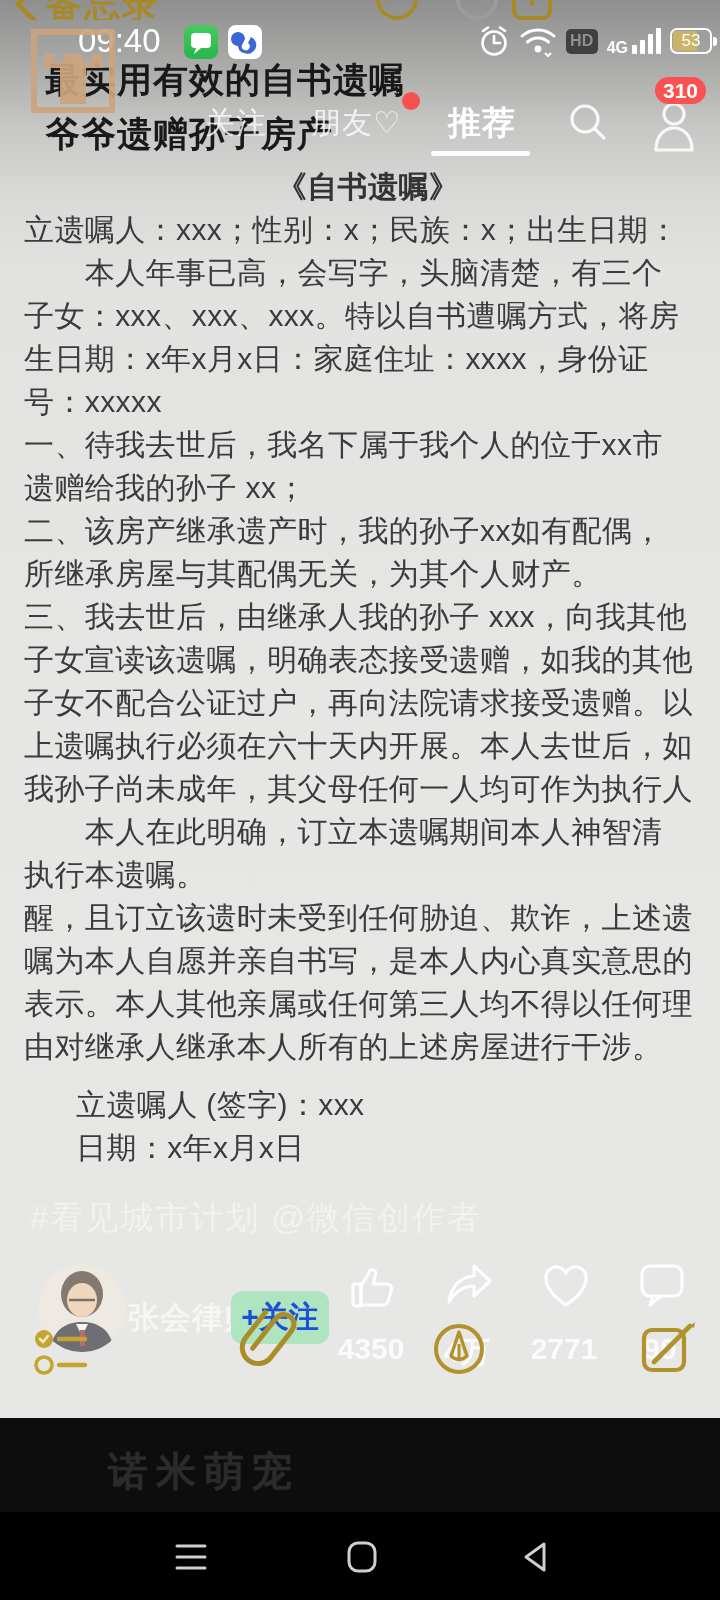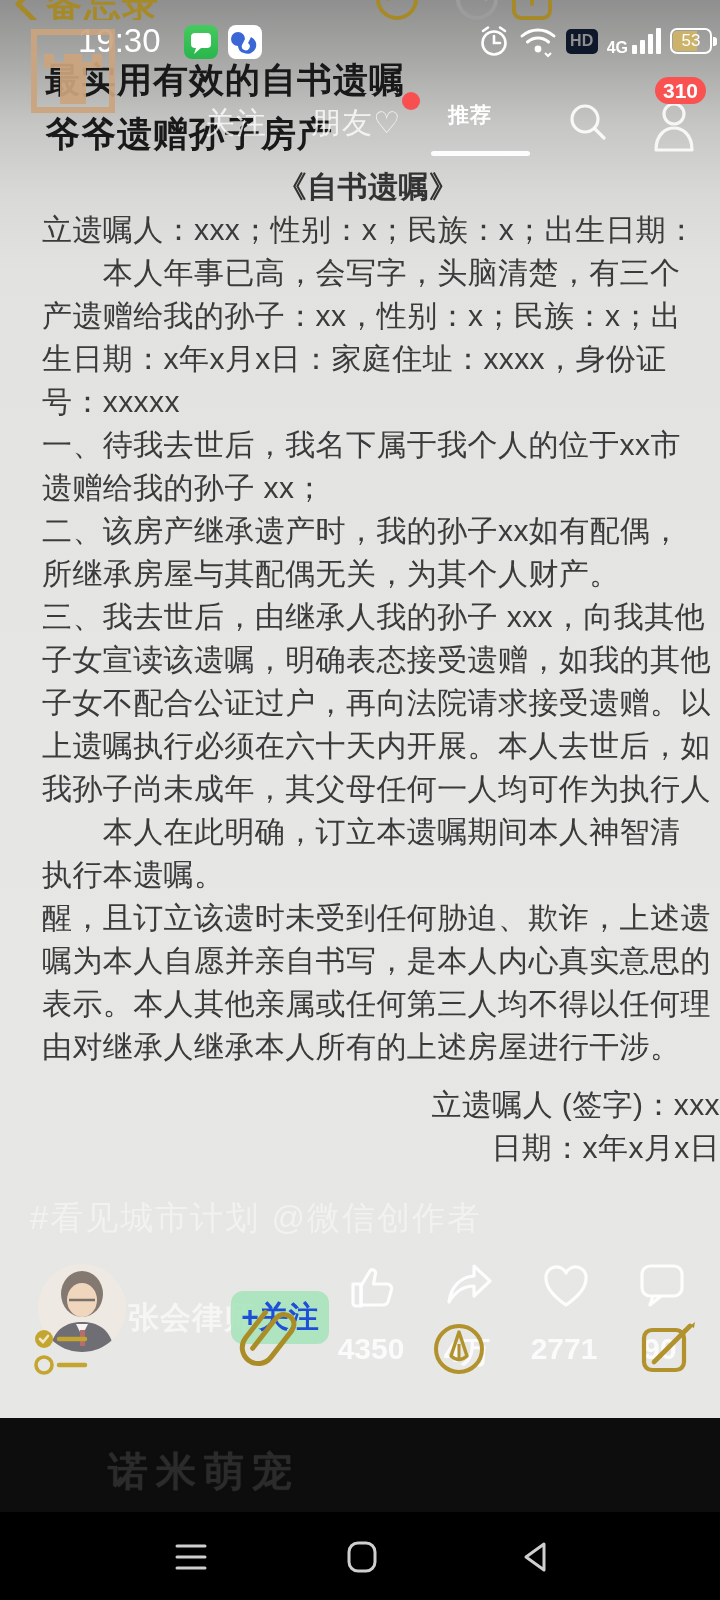--- a/index.html
+++ b/index.html
@@ -2,60 +2,60 @@
 <html><head>
 <meta charset="utf-8">
 <style>
   html,body{margin:0;padding:0;background:#000;}
   *{box-sizing:border-box;font-family:"Liberation Sans","DejaVu Sans",sans-serif;}
   .screen{position:relative;width:720px;height:1600px;overflow:hidden;background:#000;margin:0 auto;}
   
   .video-area{position:absolute;left:0;top:0;width:720px;height:1418px;
     background:linear-gradient(180deg,#8f8f8f 0px,#a8a8a6 60px,#c6c6c4 125px,#d9d9d7 195px,#e2e2e0 270px,#e6e6e4 720px,#e7e7e5 1417px);}
   .doc{position:absolute;left:0;top:165px;width:720px;}
-  .doc-line{height:43px;line-height:43px;padding-left:42px;font-size:30px;color:#3b3b3b;
+  .doc-line{height:43px;line-height:43px;padding-left:24px;font-size:30px;color:#3b3b3b;
     font-weight:500;letter-spacing:.4px;white-space:nowrap;}
   .doc-line.center{text-align:center;padding-left:16px;font-weight:600;color:#333;}
-  .doc-line.sign{text-align:right;padding-left:108px;}
+  .doc-line.sign{text-align:left;padding-left:76px;}
   .doc-line.gap{margin-top:15px;}
   .wm-hash{position:absolute;left:30px;top:1196px;font-size:33px;letter-spacing:2px;
     color:rgba(255,255,255,.45);font-weight:500;white-space:nowrap;}
   
   .vtitle{position:absolute;left:45px;color:#191919;font-weight:700;font-size:35px;letter-spacing:1px;white-space:nowrap;}
   .vtitle.l1{top:57px;} .vtitle.l2{top:111px;}
   
   .memo-bar{position:absolute;left:0;top:0;width:596px;height:20px;overflow:hidden;z-index:40;}
   .memo-back{position:absolute;left:10px;top:-16px;}
   .memo-title{position:absolute;left:46px;top:-19px;font-size:36px;font-weight:700;color:#a78a28;letter-spacing:2px;}
   .memo-ic{position:absolute;top:-24px;}
   
   .sb{position:absolute;left:0;top:22px;width:720px;height:42px;z-index:41;}
   .sb-time{position:absolute;left:78px;top:0;font-size:33px;color:#fff;font-weight:500;}
   .appic{position:absolute;top:3px;width:34px;height:34px;border-radius:8px;}
   .appic.green{left:184px;background:linear-gradient(180deg,#45ca5f,#29b64c);}
   .appic.blue{left:228px;background:#fff;}
   .sb-right{position:absolute;right:8px;top:2px;display:flex;align-items:center;gap:9px;}
   
-  .hd{width:32px;height:25px;background:#0f172a;border-radius:5px;color:#8f8f8f;font-size:16px;font-weight:800;
+  .hd{width:32px;height:25px;background:#404040;border-radius:5px;color:#8f8f8f;font-size:16px;font-weight:800;
       display:flex;align-items:center;justify-content:center;letter-spacing:0;}
   .sig{display:flex;align-items:flex-end;gap:3px;}
   .sig .g{color:#fff;font-size:16px;font-weight:700;line-height:12px;margin-right:1px;}
   .bar{width:5px;background:#fff;border-radius:1px;}
   .batt{position:relative;width:42px;height:26px;border:2.5px solid #fff;border-radius:7px;display:flex;align-items:center;}
   .batt::after{content:"";position:absolute;right:-7px;top:7px;width:4px;height:9px;background:#fff;border-radius:0 3px 3px 0;}
   .batt-fill{position:absolute;left:1px;top:1px;bottom:1px;width:24px;background:#cdb269;border-radius:4px 0 0 4px;}
   .batt-txt{position:relative;width:100%;text-align:center;font-size:17px;font-weight:400;color:#fff;}
   
   .castle{position:absolute;left:30px;top:28px;z-index:42;opacity:.92;}
   
   .tabbar{position:absolute;left:0;top:0;width:720px;height:170px;z-index:30;}
   .tab{position:absolute;font-size:30px;color:rgba(255,255,255,.78);font-weight:500;letter-spacing:1px;}
   .tab.t0{left:205px;top:103px;}
   .tab.t1{left:311px;top:103px;}
-  .tab.t2{left:448px;top:101px;font-size:21px;font-weight:800;color:#fff;}
+  .tab.t2{left:448px;top:101px;font-size:33px;font-weight:800;color:#fff;}
   .tab-underline{position:absolute;left:431px;top:151px;width:99px;height:5px;border-radius:3px;background:rgba(255,255,255,.95);}
   .reddot{position:absolute;left:402px;top:92px;width:18px;height:18px;border-radius:50%;background:#f85050;}
   .badge{position:absolute;left:655px;top:77px;min-width:46px;height:27px;padding:8px 8px;border-radius:14px;
     background:#fa5151;color:#fff;font-size:21px;font-weight:700;display:flex;align-items:center;justify-content:center;z-index:31;}
   .icon-btn{position:absolute;}
   
   .avatar{position:absolute;left:38px;top:1264px;width:88px;height:88px;border-radius:50%;overflow:hidden;z-index:20;
     background:#efe9e1;}
   .avatar::after{content:"";position:absolute;inset:0;background:rgba(255,255,255,.26);}
   .author{position:absolute;left:128px;top:1297px;font-size:31px;color:rgba(255,255,255,.62);font-weight:600;letter-spacing:1px;z-index:20;}
@@ -75,21 +75,21 @@
 <body>
 
 <div class="screen">
 
   <div class="video-area">
     <div class="doc">
 
     <div class="doc-line center">《自书遗嘱》</div>
         <div class="doc-line">立遗嘱人：xxx；性别：x；民族：x；出生日期：</div>
         <div class="doc-line">　　本人年事已高，会写字，头脑清楚，有三个</div>
-        <div class="doc-line">产遗赠给我的孙子：xx，性别：x；民族：x；出</div>
+        <div class="doc-line">子女：xxx、xxx、xxx。特以自书遭嘱方式，将房</div>
         <div class="doc-line">生日期：x年x月x日：家庭住址：xxxx，身份证</div>
         <div class="doc-line">号：xxxxx</div>
         <div class="doc-line">一、待我去世后，我名下属于我个人的位于xx市</div>
         <div class="doc-line">遗赠给我的孙子 xx；</div>
         <div class="doc-line">二、该房产继承遗产时，我的孙子xx如有配偶，</div>
         <div class="doc-line">所继承房屋与其配偶无关，为其个人财产。</div>
         <div class="doc-line">三、我去世后，由继承人我的孙子 xxx，向我其他</div>
         <div class="doc-line">子女宣读该遗嘱，明确表态接受遗赠，如我的其他</div>
         <div class="doc-line">子女不配合公证过户，再向法院请求接受遗赠。以</div>
         <div class="doc-line">上遗嘱执行必须在六十天内开展。本人去世后，如</div>
@@ -145,21 +145,21 @@
     </svg>
     <svg class="memo-ic" style="left:633px;" width="46" height="46" viewBox="0 0 46 46">
       <circle cx="23" cy="23" r="19" fill="none" stroke="#a78a28" stroke-width="4"></circle>
       <circle cx="13" cy="26" r="2.6" fill="#a78a28"></circle>
         <circle cx="23" cy="26" r="2.6" fill="#a78a28"></circle>
         <circle cx="33" cy="26" r="2.6" fill="#a78a28"></circle>
     </svg>
   </div>
 
   <div class="sb">
-    <div class="sb-time">19:30</div>
+    <div class="sb-time">09:40</div>
     <div class="appic green">
       <svg width="34" height="34" viewBox="0 0 34 34">
         <rect x="7" y="8" width="20" height="15" rx="4" fill="#fff"></rect>
         <path d="M12 23 l-2 6 l7 -6 Z" fill="#fff"></path>
       </svg>
     </div>
     <div class="appic blue">
       <svg width="34" height="34" viewBox="0 0 34 34">
         <path d="M10 21 a7 7 0 1 1 7 -7 l-3 6 a4 4 0 1 0 6 -2 l3 -6 a7 7 0 1 1 -7 16 a7 7 0 0 1 -6 -7 Z" fill="#3a66d6"></path>
       </svg>

